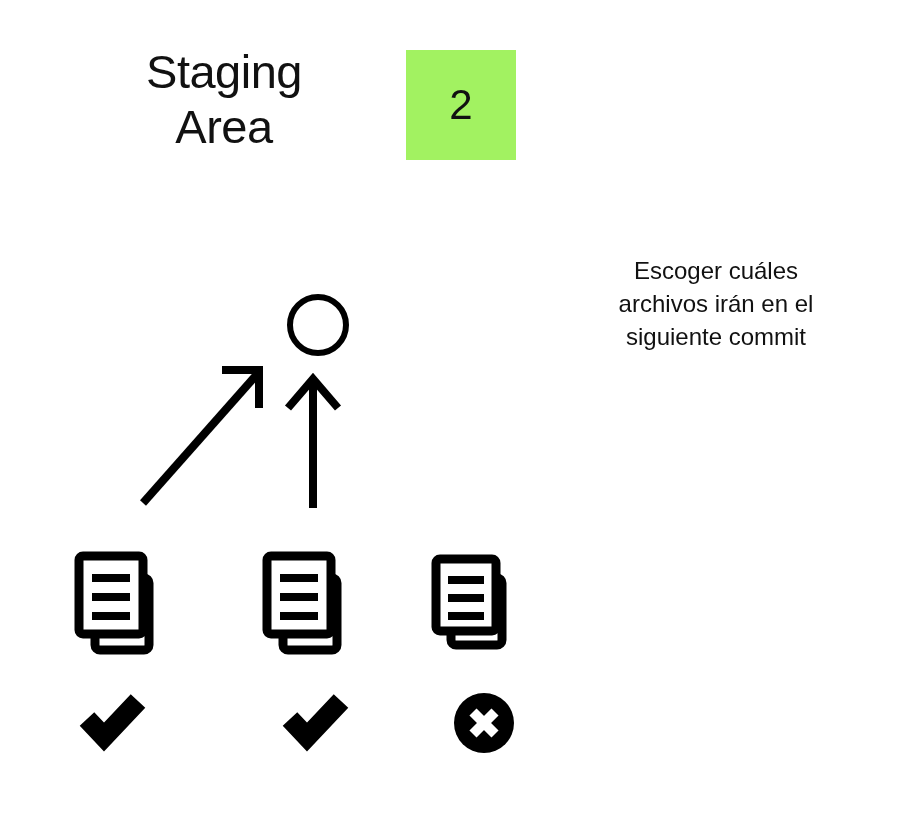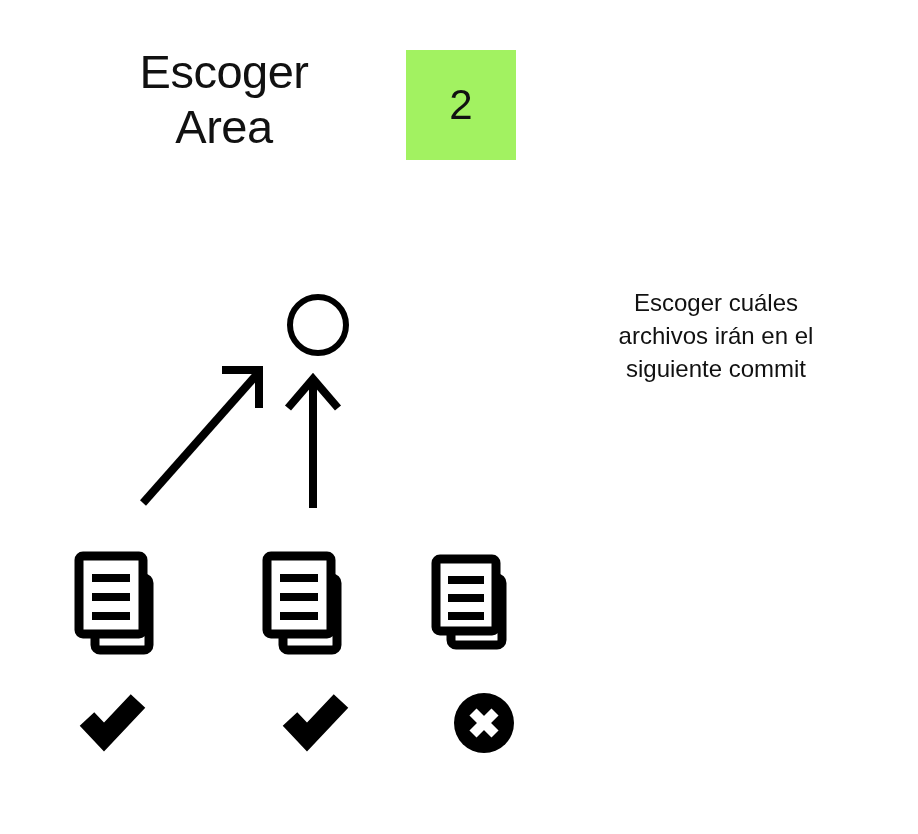--- a/index.html
+++ b/index.html
@@ -79,28 +79,28 @@
     height: 834px;
     pointer-events: none;
   }
   .vec * { pointer-events: auto; }
 </style>
 </head>
 <body style="background: rgb(255, 255, 255);">
 
 <div class="stage">
 
-  <div id="title-block" style="color: rgb(17, 17, 17);">Escoger
+  <div id="title-block" style="color: rgb(17, 17, 17);">Staging
 Area</div>
 
   <div id="count-badge" style="background: rgb(162, 242, 97);">
     <span id="count-badge-value" style="color: rgb(17, 17, 17);">2</span>
   </div>
 
-  <div id="caption" style="color: rgb(17, 17, 17); margin-top: 32px;">Escoger cuáles
+  <div id="caption" style="color: rgb(17, 17, 17);">Escoger cuáles
 archivos irán en el
 siguiente commit</div>
 
   <svg class="vec" viewBox="0 0 918 834" xmlns="http://www.w3.org/2000/svg">
 
     <circle id="commit-circle" cx="318" cy="325" r="28" fill="none" stroke="#000000" stroke-width="6"></circle>
 
     <g>
       <line x1="143" y1="503" x2="259" y2="372" stroke="#000000" stroke-width="8" stroke-linecap="butt"></line>
       <polyline points="222,370 259,370 259,408" fill="none" stroke="#000000" stroke-width="8" stroke-linejoin="miter" stroke-linecap="butt"></polyline>

